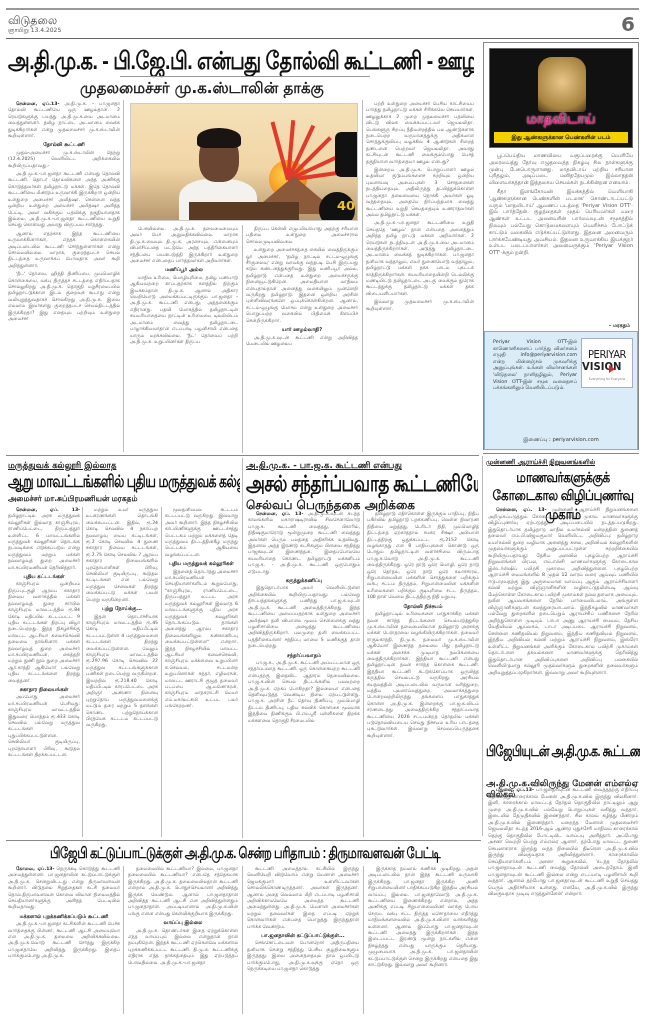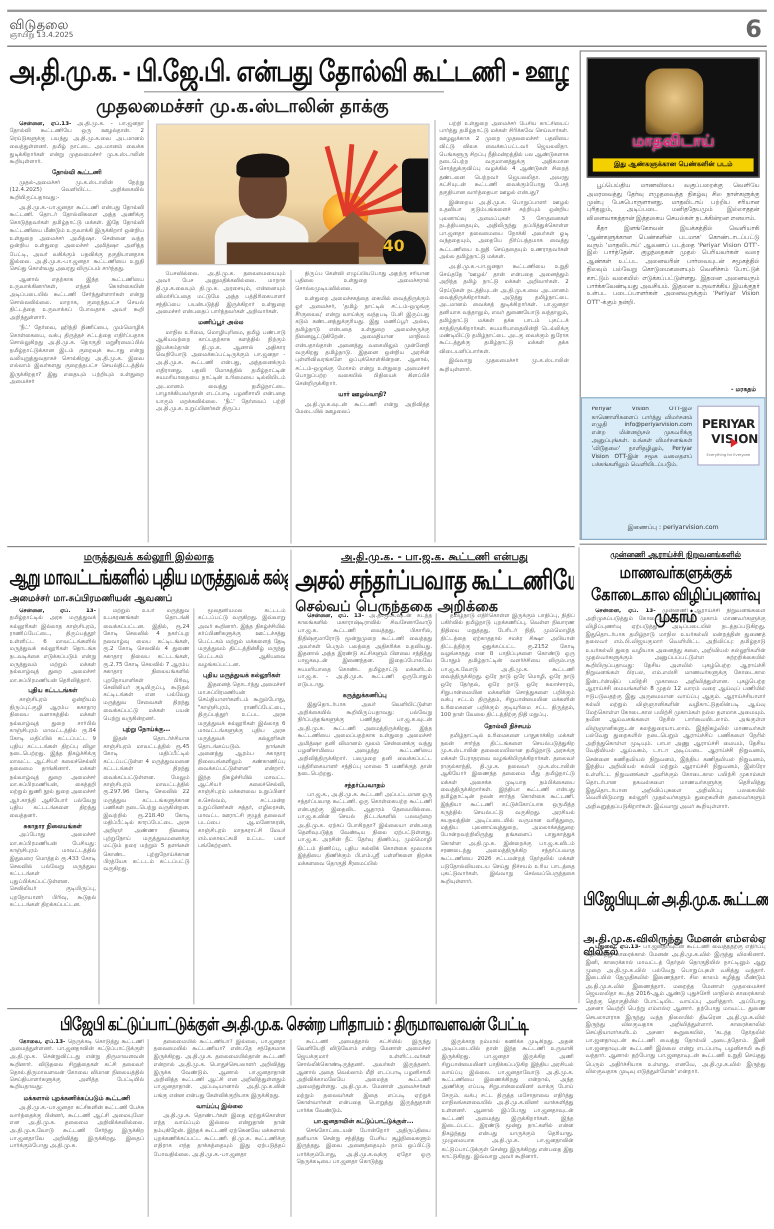--- a/index.html
+++ b/index.html
@@ -4,37 +4,37 @@
 <style>
 *{box-sizing:border-box;margin:0;padding:0}
 body{width:645px;height:1024px;background:#fff;font-family:"DejaVu Sans",sans-serif;color:#333;overflow:hidden;position:relative}
 .abs{position:absolute}
 .topline{left:6px;right:6px;top:8px;height:2px;background:#999}
 .pubname{left:8px;top:14px;font-size:11px;color:#444}
 .pubdate{left:8px;top:26px;font-size:6px;color:#555}
 .pageno{right:10px;top:12px;font-size:20px;font-weight:bold;color:#666}
 .hdrline{left:6px;right:6px;top:38px;height:1px;background:#666}
 .headline{font-family:"Liberation Sans",sans-serif;font-weight:bold;color:#111;white-space:nowrap;overflow:hidden;letter-spacing:-0.5px}
-.kicker{font-weight:bold;color:#222;white-space:nowrap;overflow:hidden;text-align:center;text-decoration:underline}
+.kicker{font-weight:bold;color:#222;white-space:nowrap;overflow:hidden;text-align:left;text-decoration:underline}
 .sub{font-weight:bold;color:#222;white-space:nowrap;overflow:hidden;text-align:left}
 .col{font-size:4.6px;line-height:6.4px;color:#555;text-align:justify;overflow:hidden}
 .col p{margin-bottom:2px;text-indent:8px}
 .col .sh{font-weight:bold;color:#222;text-align:center;text-indent:0;font-size:5px;margin:2px 0}
 .col .dl{font-weight:bold;color:#222}
 .vr{width:1px;background:#bbb}
 .hr{height:1px;background:#888}
 .photo{background:linear-gradient(180deg,#f5e0b8 0%,#f1d6a6 55%,#b7986f 100%);overflow:hidden;border:1px solid #ccc}
 .sun{position:absolute;border-radius:50%;background:radial-gradient(circle at 40% 40%,#ffd24a,#f08a1c 70%,#d85a12)}
 .ray{position:absolute;height:4px;background:#e03a2a;transform-origin:0 50%}
 .mountain{position:absolute;width:0;height:0;border-left:45px solid transparent;border-right:45px solid transparent;border-bottom:38px solid #8c5a3a}
 .person-head{position:absolute;border-radius:45% 45% 40% 40%;background:#6a4632}
 .person-hair{position:absolute;border-radius:50% 50% 20% 20%;background:#1a1412}
 .person-body{position:absolute;border-radius:40% 40% 0 0;background:#f4f2ee}
 .podium{position:absolute;background:#5a3a22}
-.badge40{position:absolute;border-radius:50%;background:#111;color:#f0c02a;font-weight:bold;text-align:left}
+.badge40{position:absolute;border-radius:50%;background:#111;color:#f0c02a;font-weight:bold;text-align:right}
 .movie{background:#111;border:1px solid #666;overflow:hidden}
 .movie-title{color:#e0207a;font-weight:bold;text-align:center;font-size:13px;text-shadow:0 0 2px #fff}
 .movie-strip{background:#f5d000;color:#111;font-weight:bold;font-size:5.5px;text-align:center}
 .bluebox{background:#d9ecf8;border:1px solid #8aaec8}
 .pvlogo{background:#fff;border:1px solid #aac}
 </style>
 </head>
 <body>
 
 <div class="abs topline"></div>
@@ -101,34 +101,34 @@
   <div class="movie-strip" style="position:absolute;left:4px;right:4px;bottom:4px;height:11px;line-height:11px">இது ஆண்களுக்கான பெண்களின் படம்</div>
 </div>
 <div class="abs col" style="left:489px;top:152px;width:144px;height:170px;font-size:5px;line-height:6.8px">
   <p>பூப்பெய்திய மாணவியை வகுப்பறைக்கு வெளியே அமரவைத்து தேர்வு எழுதவைத்த நிகழ்வு சில நாள்களுக்கு முன்பு பேசுபொருளானது. மாதவிடாய் பற்றிய சரியான புரிதலும், அடிப்படை மனிதநேயமும் இல்லாததன் விளைவாகத்தான் இத்தகைய செயல்கள் நடக்கின்றன எனலாம்.</p>
   <p>கீதா இளங்கோவன் இயக்கத்தில் வெளியாகி 'ஆண்களுக்கான பெண்களின் படமாக' கொண்டாடப்பட்டு வரும் 'மாதவிடாய்' ஆவணப் படத்தை 'Periyar Vision OTT'-இல் பார்த்தேன். குழந்தைகள் முதல் பெரியவர்கள் வரை ஆண்கள் உட்பட அனைவரின் பார்வையுடன் சமூகத்தில் நிலவும் பல்வேறு கொடுமைகளையும் வெளிச்சம் போட்டுக் காட்டும் வகையில் எடுக்கப்பட்டுள்ளது. இதனை அனைவரும் பார்க்கவேண்டியது அவசியம். இதனை உருவாக்கிய இயக்குநர் உள்பட படைப்பாளர்கள் அனைவருக்கும் 'Periyar Vision OTT'-க்கும் நன்றி.</p>
 </div>
 <div class="abs" style="left:560px;top:322px;width:70px;text-align:right;font-size:5px;font-weight:bold;color:#222">- மரகதம்</div>
 <div class="abs bluebox" style="left:484px;top:331px;width:154px;height:119px">
   <div class="col" style="position:absolute;left:8px;top:7px;width:84px;height:92px;font-size:4.8px;line-height:6.6px;color:#333">Periyar Vision OTT-இல் காணொளிகளைப் பார்த்து விமர்சனம் எழுதி info@periyarvision.com என்ற மின்னஞ்சல் முகவரிக்கு அனுப்புங்கள். உங்கள் விமர்சனங்கள் 'விடுதலை' நாளிதழிலும், Periyar Vision OTT-இன் சமூக வலைதளப் பக்கங்களிலும் வெளியிடப்படும்.</div>
   <div class="pvlogo" style="position:absolute;left:96px;top:6px;width:52px;height:50px">
-    <div style="position:absolute;left:0;right:0;top:10px;text-align:center;font-weight:bold;font-size:10px;color:#222;letter-spacing:-0.5px">PERIYAR</div>
-    <div style="position:absolute;left:0;right:0;top:22px;text-align:right;font-weight:bold;font-size:10px;color:#222">VISION</div>
+    <div style="position:absolute;left:0;right:0;top:10px;text-align:center;font-weight:normal;font-size:10px;color:#222;letter-spacing:-0.5px">PERIYAR</div>
+    <div style="position:absolute;left:0;right:0;top:22px;text-align:left;font-weight:bold;font-size:10px;color:#222">VISION</div>
     <div style="position:absolute;left:27px;top:26px;width:0;height:0;border-left:6px solid #e2262b;border-top:4px solid transparent;border-bottom:4px solid transparent"></div>
     <div style="position:absolute;left:0;right:0;top:38px;text-align:center;font-size:3px;color:#777">Everything for Everyone</div>
   </div>
   <div style="position:absolute;left:0;right:0;bottom:6px;text-align:center;font-size:5.2px;color:#333">இணைப்பு : periyarvision.com</div>
 </div>
 
 <div class="abs hr" style="left:6px;top:455px;width:473px"></div>
 <div class="abs hr" style="left:483px;top:453px;width:156px"></div>
 
 <div class="abs kicker" style="left:8px;top:460px;width:232px;font-size:8.5px">மருத்துவக் கல்லூரி இல்லாத</div>
 <div class="abs headline" style="left:8px;top:472px;width:232px;font-size:12.5px;text-align:center;transform:scaleY(1.35);transform-origin:top">ஆறு மாவட்டங்களில் புதிய மருத்துவக் கல்லூரிகள்</div>
-<div class="abs sub" style="left:8px;top:494px;width:232px;font-size:7.5px">அமைச்சர் மா.சுப்பிரமணியன் ஆவணப்</div>
+<div class="abs sub" style="left:8px;top:494px;width:232px;font-size:7.5px">அமைச்சர் மா.சுப்பிரமணியன் மரகதம்</div>
 <div class="abs col" style="left:8px;top:507px;width:72px;height:330px">
   <p><span class="dl">சென்னை, ஏப். 13-</span> <span>தமிழ்நாட்டில் அரசு மருத்துவக் கல்லூரிகள் இல்லாத காஞ்சிபுரம், ராணிப்பேட்டை, திருப்பத்தூர் உள்ளிட்ட 6 மாவட்டங்களில் மருத்துவக் கல்லூரிகள் தொடங்க நடவடிக்கை எடுக்கப்படும் என்று மருத்துவம் மற்றும் மக்கள் நல்வாழ்வுத் துறை அமைச்சர் மா.சுப்பிரமணியன் தெரிவித்தார்.</span></p>
   <p class="sh">புதிய கட்டடங்கள்</p>
   <p>காஞ்சிபுரம் ஒன்றியம் திருப்புட்குழி ஆரம்ப சுகாதார நிலைய வளாகத்தில் மக்கள் நல்வாழ்வுத் துறை சார்பில் காஞ்சிபுரம் மாவட்டத்தில் ரூ.84 கோடி மதிப்பில் கட்டப்பட்ட 9 புதிய கட்டடங்கள் திறப்பு விழா நடைபெற்றது. இந்த நிகழ்ச்சிக்கு மாவட்ட ஆட்சியர் கலைச்செல்வி தலைமை தாங்கினார். மக்கள் நல்வாழ்வுத் துறை அமைச்சர் மா.சுப்பிரமணியன், கைத்தறி மற்றும் துணி நூல் துறை அமைச்சர் ஆர்.காந்தி ஆகியோர் பல்வேறு புதிய கட்டடங்களை திறந்து வைத்தனர்.</p>
   <p class="sh">சுகாதார நிலையங்கள்</p>
   <p>அப்போது அமைச்சர் மா.சுப்பிரமணியன் பேசியது: காஞ்சிபுரம் மாவட்டத்தில் இதுவரை மொத்தம் ரூ.433 கோடி செலவில் பல்வேறு மருத்துவ கட்டடங்கள் புதுப்பிக்கப்பட்டுள்ளன. செவிலியர் குடியிருப்பு, புறநோயாளர் பிரிவு, கூடுதல் கட்டடங்கள் திறக்கப்பட்டன.</p>
 </div>
 <div class="abs vr" style="left:82px;top:507px;height:330px"></div>
 <div class="abs col" style="left:86px;top:507px;width:72px;height:330px">
   <p>மற்றும் உயர் மருத்துவ உபகரணங்கள் தொடங்கி வைக்கப்பட்டன. இதில், ரூ.24 கோடி செலவில் 4 நகர்ப்புற நலவாழ்வு மைய கட்டிடங்கள், ரூ.2 கோடி செலவில் 4 துணை சுகாதார நிலைய கட்டடங்கள், ரூ.2.75 கோடி செலவில் 7 ஆரம்ப சுகாதார நிலையங்களில் புறநோயாளிகள் பிரிவு, செவிலியர் குடியிருப்பு, கூடுதல் கட்டிடங்கள் என பல்வேறு மருத்துவ சேவைகள் திறந்து வைக்கப்பட்டு மக்கள் பயன் பெற்று வருகின்றனர்.</p>

